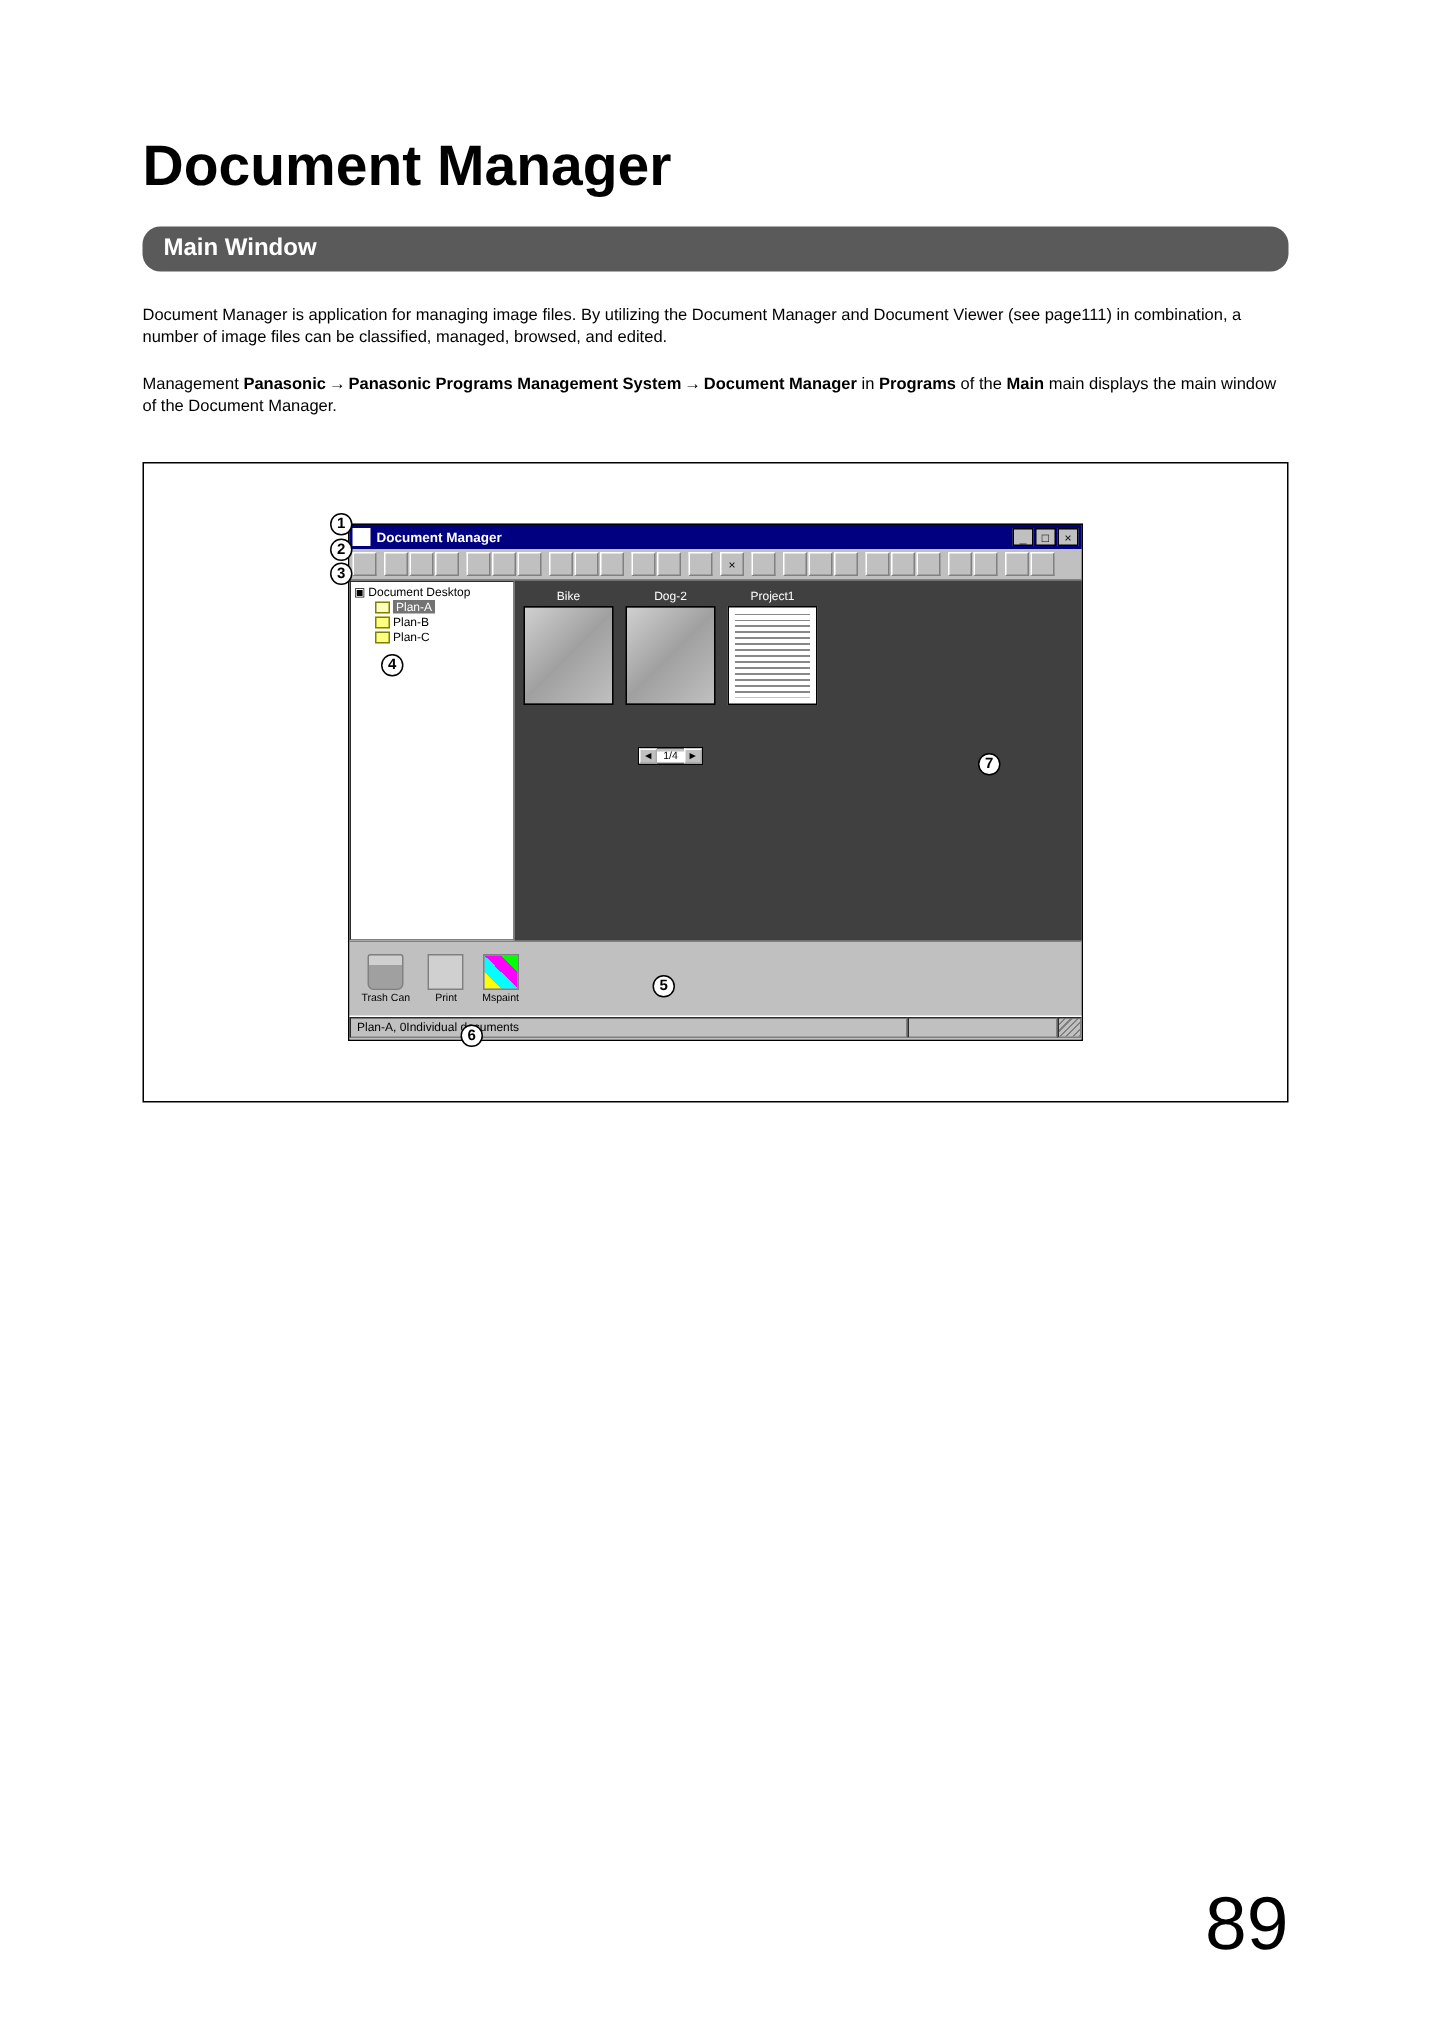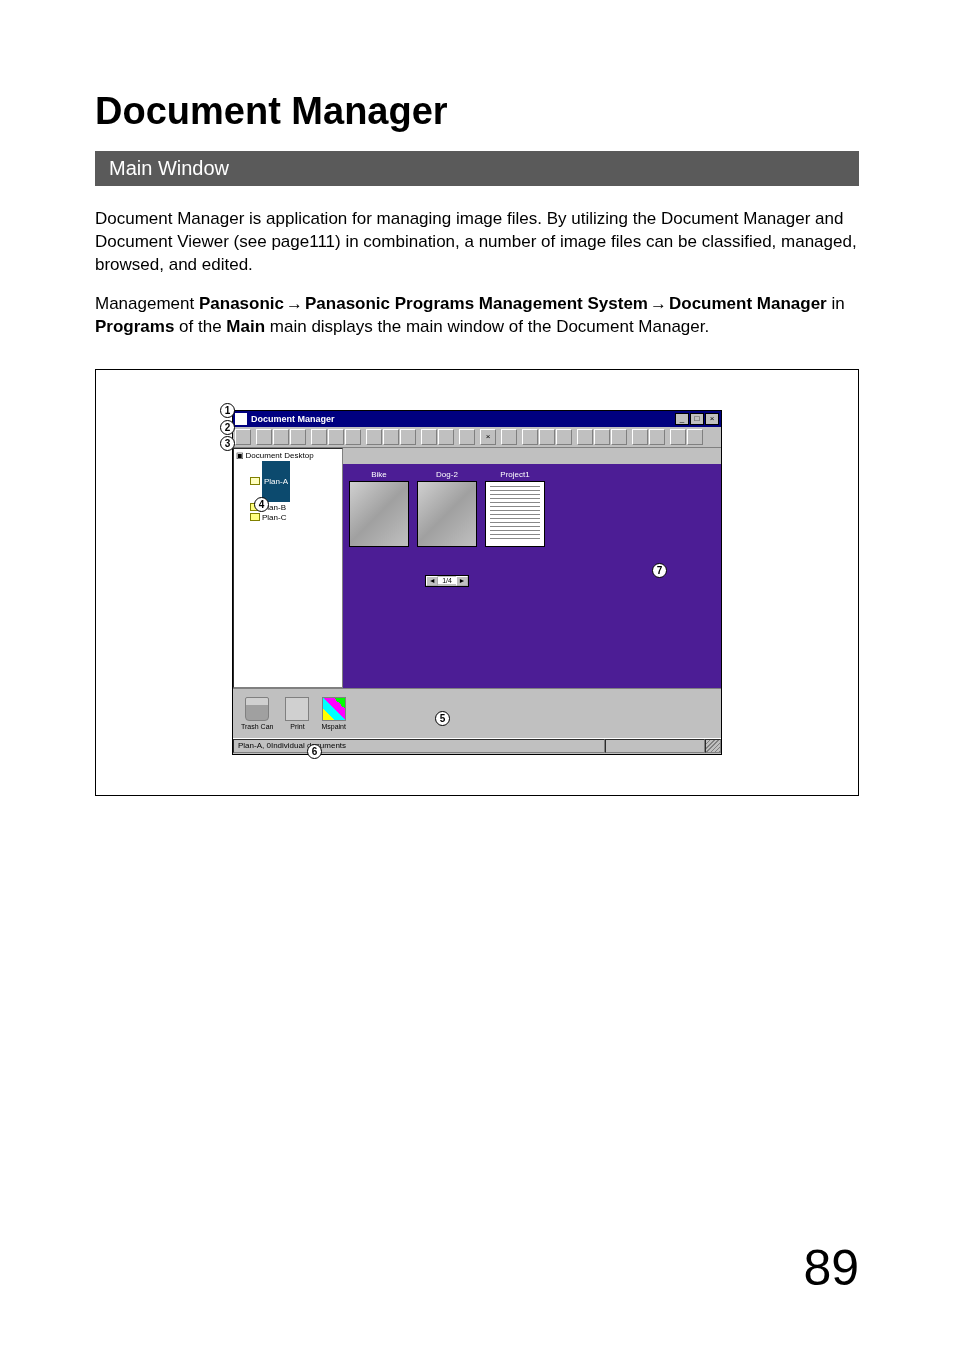--- a/index.html
+++ b/index.html
@@ -16,27 +16,28 @@
       padding: 90px 95px 50px 95px;
     }
     .page-title {
       font-size: 38px;
       font-weight: bold;
       margin-bottom: 18px;
     }
     .section-bar {
       background: #5a5a5a;
       color: #fff;
-      font-size: 20px;
-      font-weight: normal;
+      font-size: 16px;
+      font-weight: bold;
       padding: 6px 14px;
       margin-bottom: 22px;
+      border-radius: 12px;
     }
     .body-text {
-      font-size: 17px;
+      font-size: 11px;
       line-height: 1.35;
       margin-bottom: 16px;
     }
     .body-text .bold {
       font-weight: bold;
     }
     .arrow {
       display: inline-block;
       margin: 0 2px;
     }
@@ -153,32 +154,31 @@
       background: #ffff80;
       border: 1px solid #808000;
     }
     .folder-icon.open {
       background: #ffffc0;
     }
     .tree-label {
       font-size: 8px;
     }
     .tree-label.selected {
-      background: #0c4a6e;
+      background: #737373;
       color: #fff;
-      padding: 16px 2px;
+      padding: 0 2px;
     }
     .thumb-panel {
       flex: 1;
-      background: #4c1d95;
+      background: #404040;
       padding: 6px;
       display: flex;
       gap: 8px;
       align-items: flex-start;
-      margin-top: 16px;
     }
     .thumb-item {
       display: flex;
       flex-direction: column;
       align-items: center;
       gap: 2px;
     }
     .thumb-label {
       color: #fff;
       font-size: 8px;
@@ -291,21 +291,21 @@
       background: #fff;
       display: flex;
       align-items: center;
       justify-content: center;
       font-size: 10px;
       font-weight: bold;
       z-index: 10;
     }
     .page-number {
       position: absolute;
-      bottom: 54px;
+      bottom: 40px;
       right: 95px;
       font-size: 50px;
       font-weight: normal;
     }
   </style>
 </head>
 <body>
 
 <h1 class="page-title">Document Manager</h1>
 

